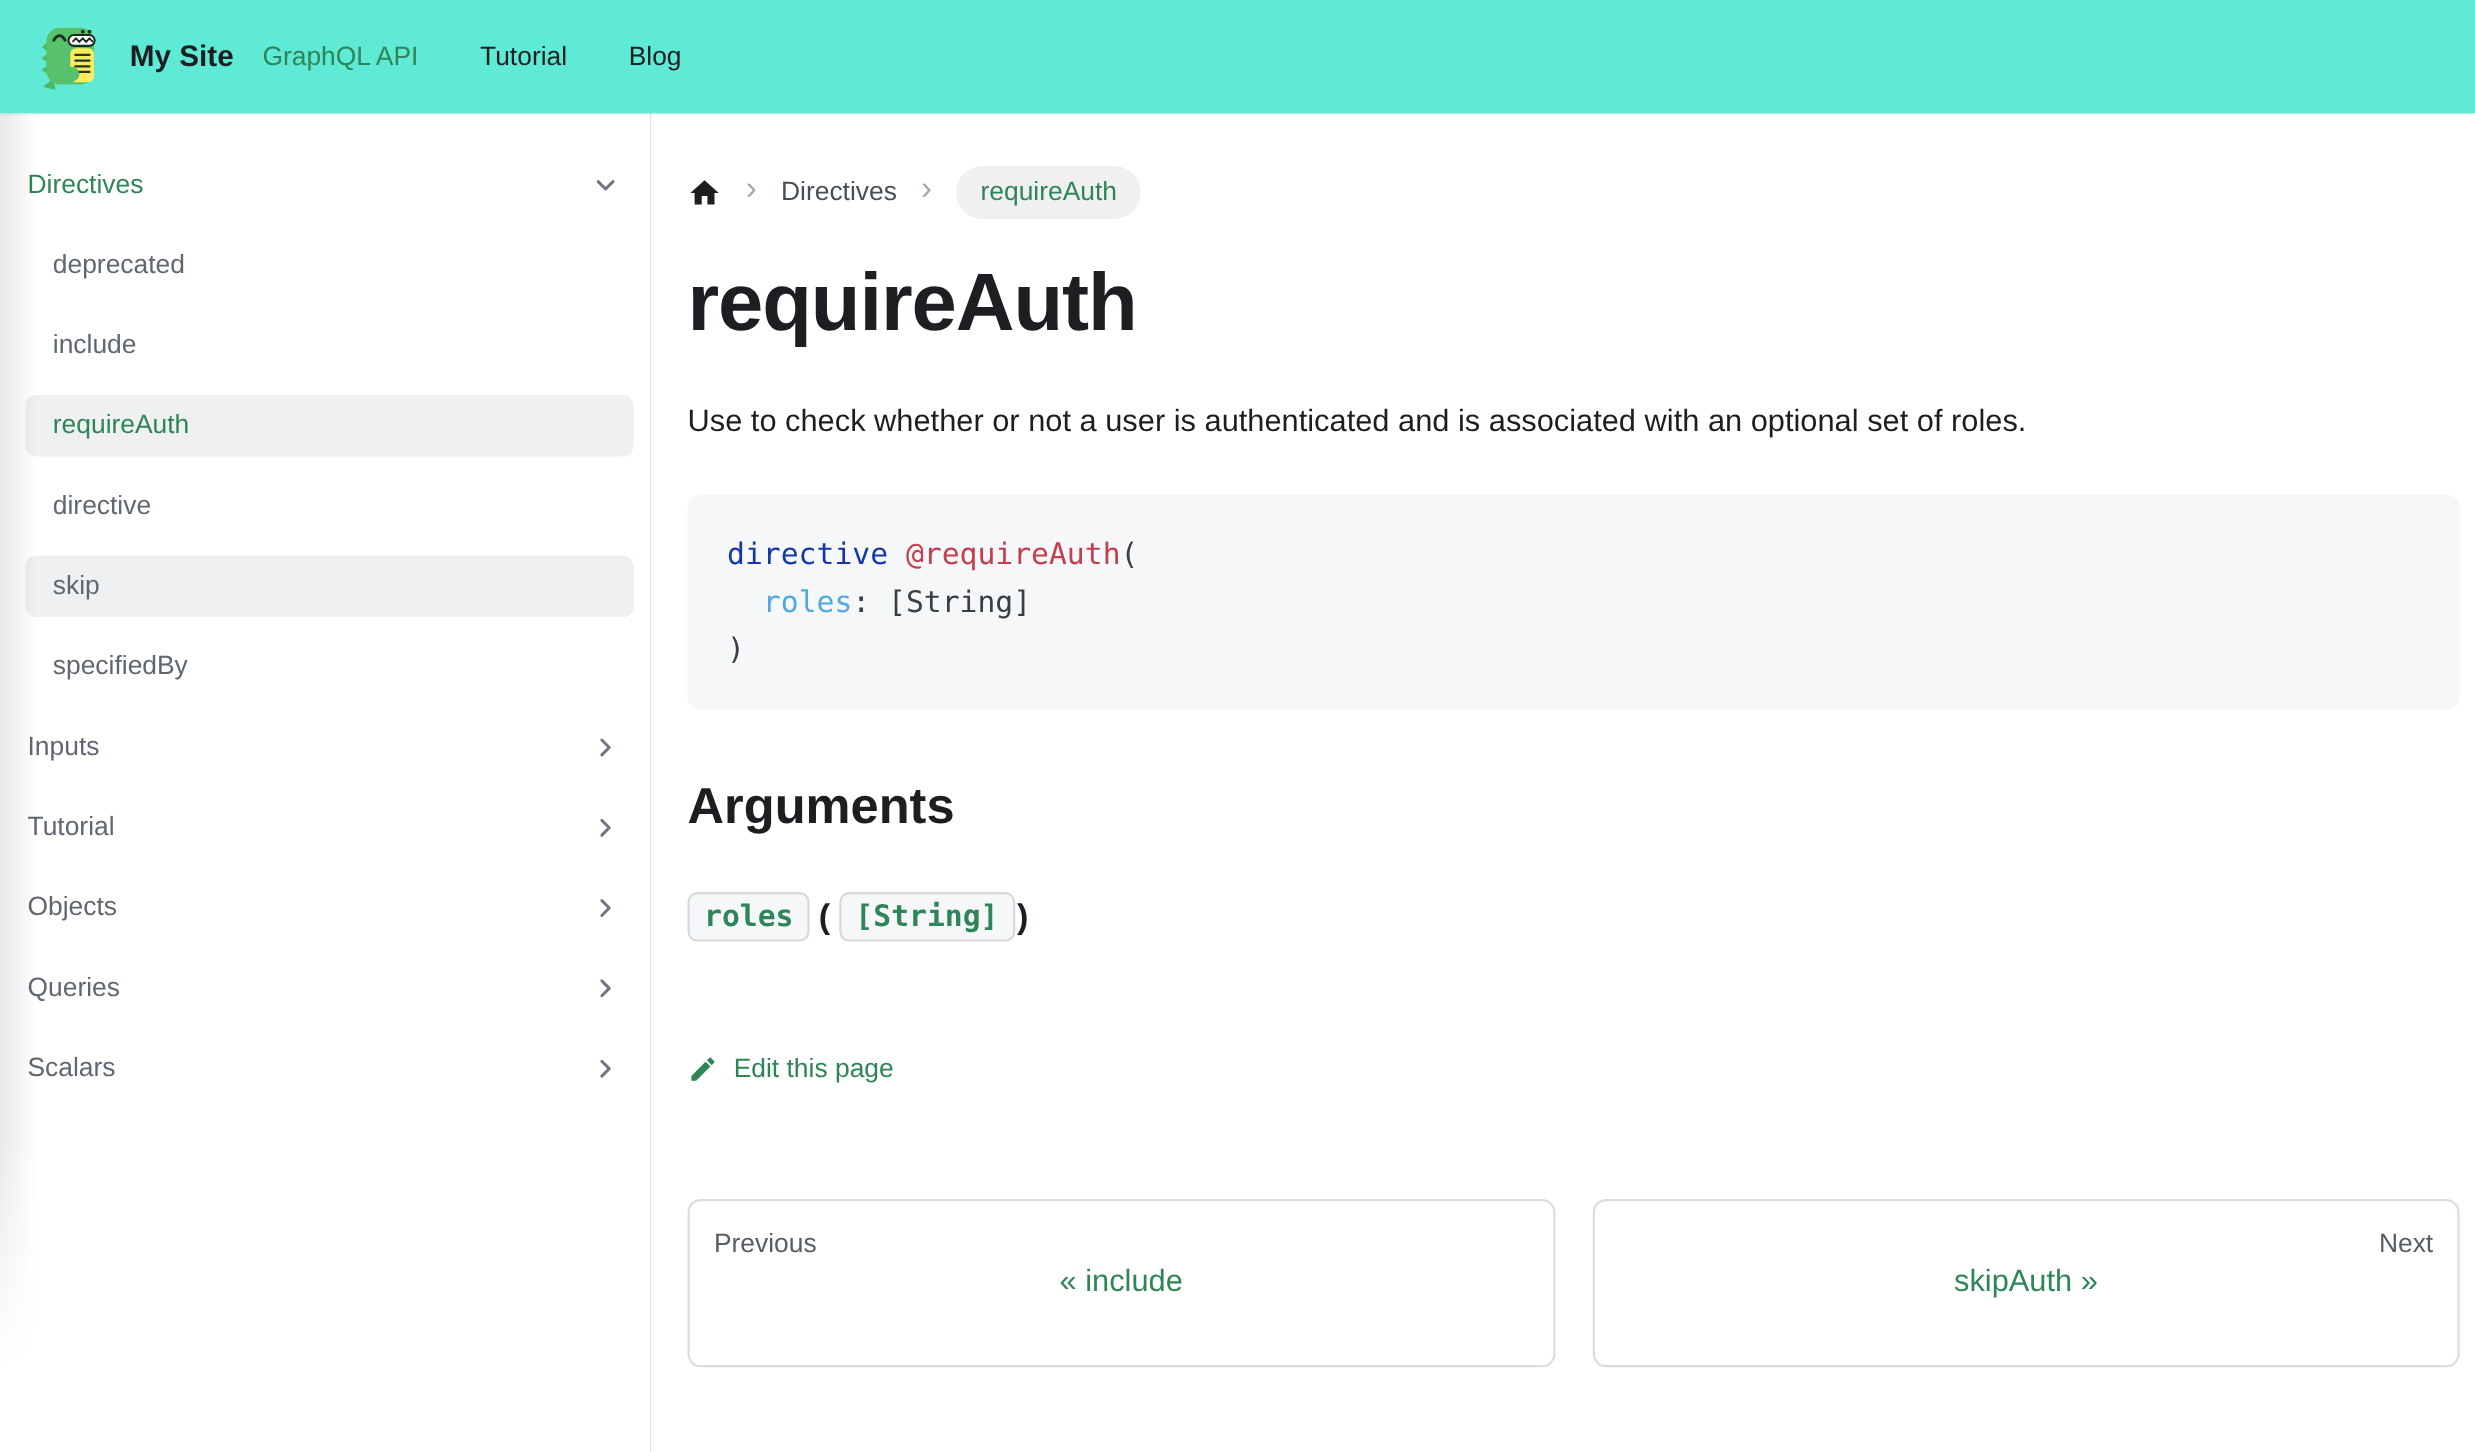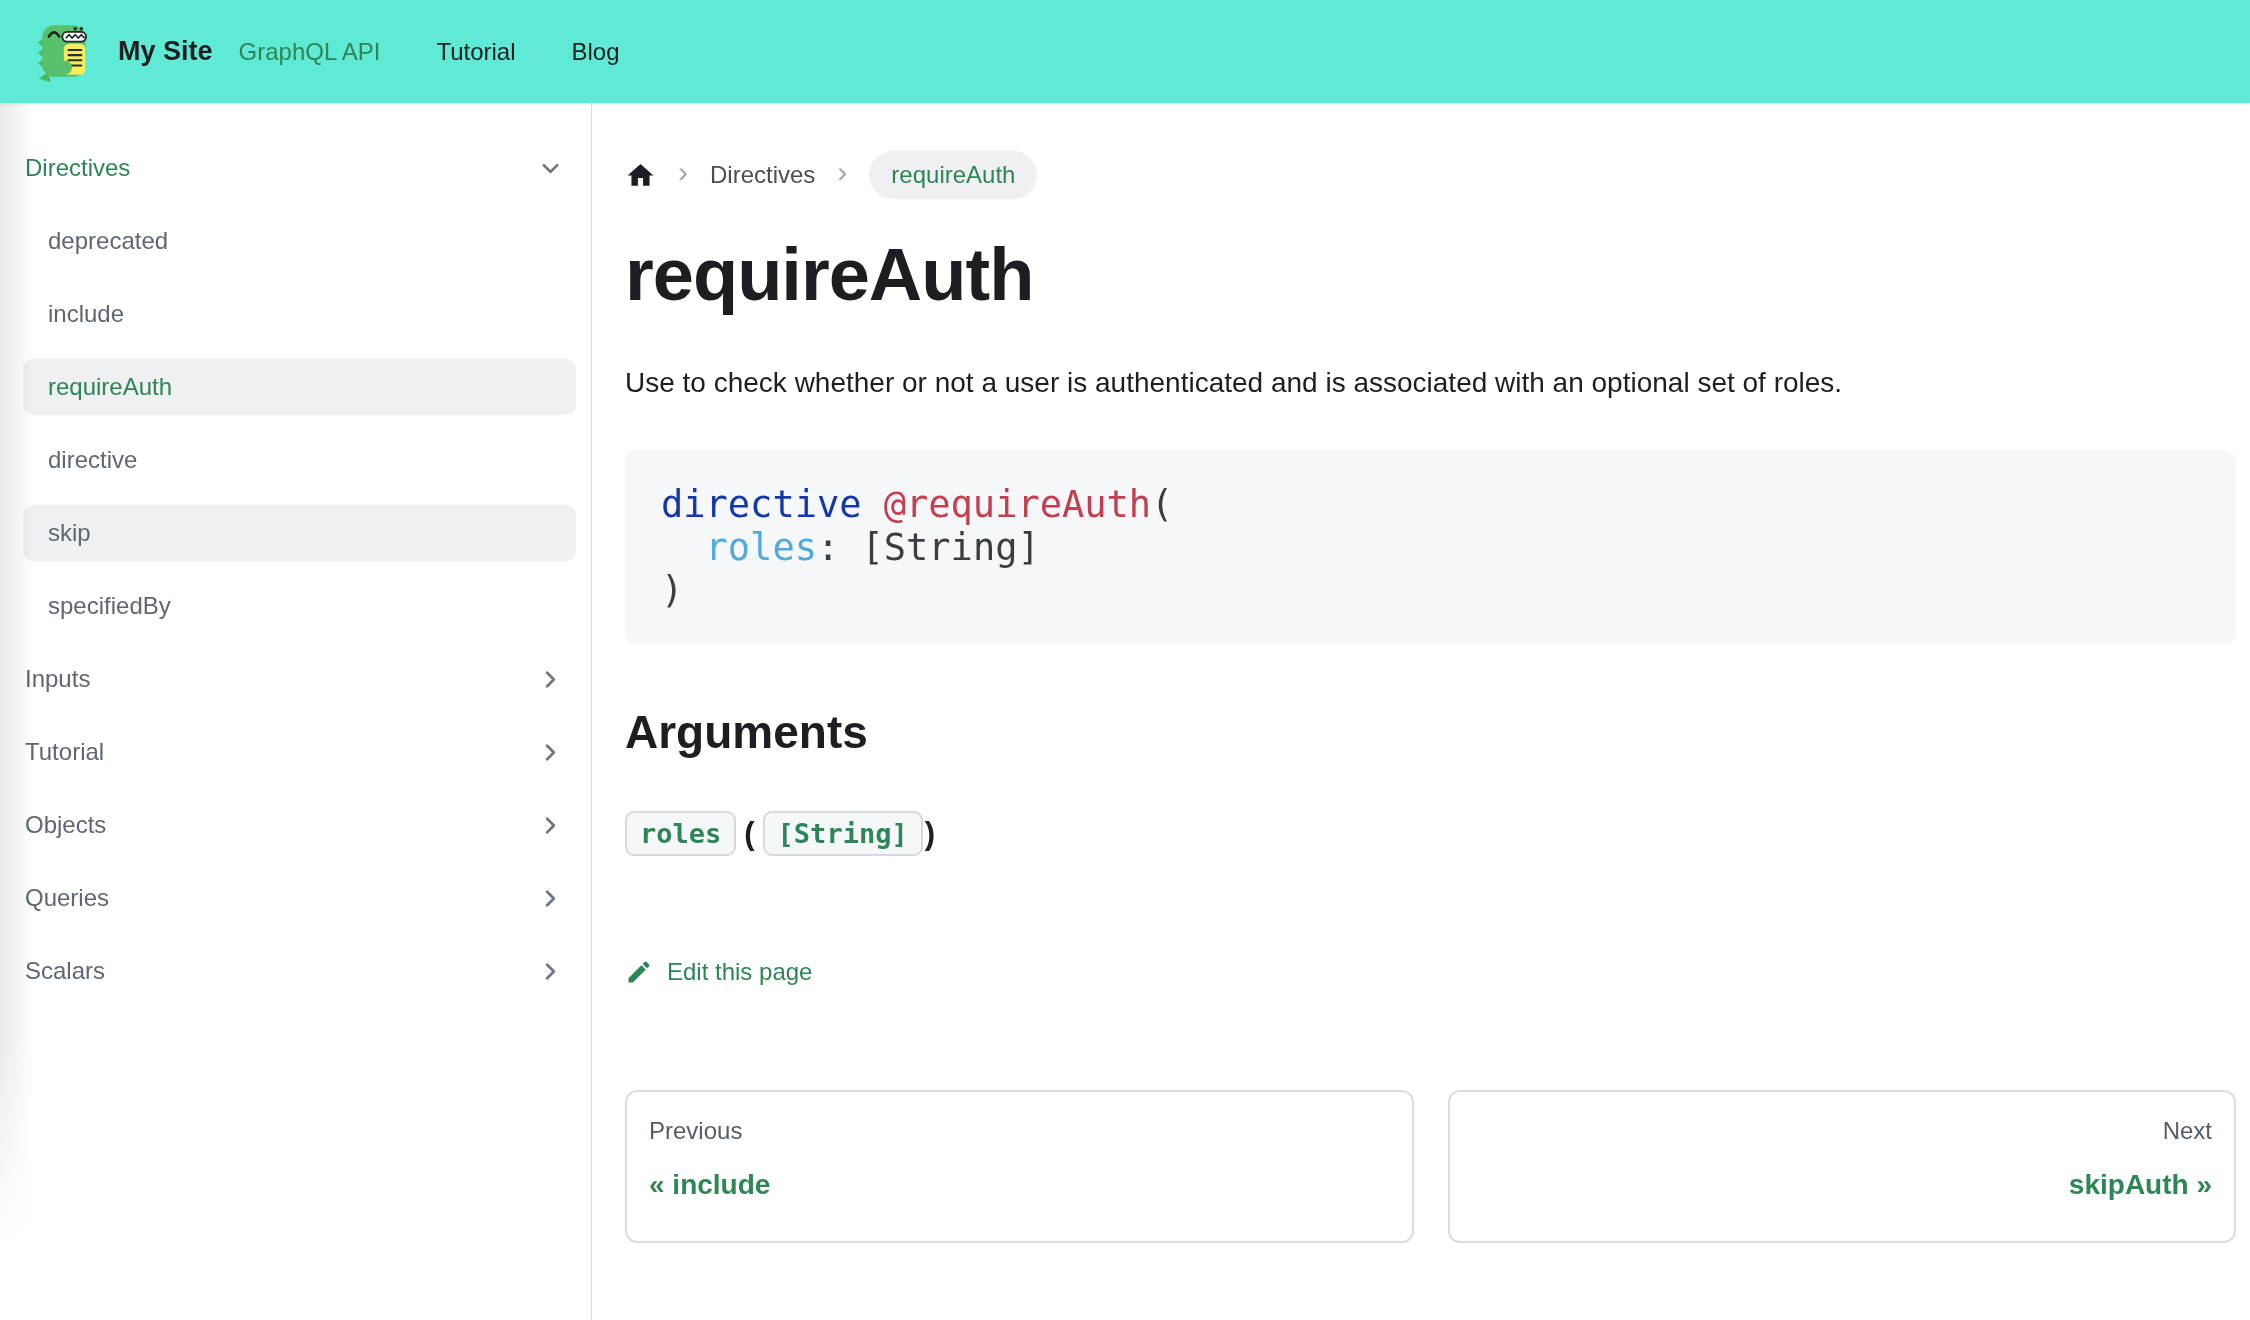--- a/index.html
+++ b/index.html
@@ -50,21 +50,21 @@
   .crumb-link{font-size:24px;color:#474e55;cursor:pointer;}
   .crumb-pill{font-size:24px;color:var(--c-accent);background:#f0f0f2;
     border-radius:999px;padding:10px 22px;}
 
   h1.doc-title{margin-top:32px;font-size:74px;font-weight:800;letter-spacing:-1px;line-height:1.15;}
   p.doc-desc{margin-top:44px;font-size:28px;line-height:1.55;}
 
   .codeblock{margin-top:46px;background:var(--c-codeBg);border-radius:12px;
     padding:33px 36px;}
   .codeblock pre{font-family:"DejaVu Sans Mono","Liberation Mono",monospace;
-    font-size:37px;line-height:43px;white-space:pre;}
+    font-size:27px;line-height:43px;white-space:pre;}
   .tok-kw{color:var(--c-kw);}
   .tok-dir{color:var(--c-dir);}
   .tok-attr{color:var(--c-attr);}
   .tok-plain{color:var(--c-plain);}
 
   h2.args-title{margin-top:60px;font-size:46px;font-weight:800;}
   .args-row{margin-top:52px;display:flex;align-items:center;}
   .chip{font-family:"DejaVu Sans Mono","Liberation Mono",monospace;font-size:27px;
     font-weight:700;color:#2f855a;background:var(--c-codeBg);
     border:2px solid #d6d9dd;border-radius:9px;padding:5px 13px;}
@@ -74,21 +74,21 @@
   .edit-row{margin-top:102px;display:flex;align-items:center;gap:14px;
     color:var(--c-accent);cursor:pointer;width:fit-content;}
   .edit-row .pencil{width:28px;height:28px;}
   .edit-label{font-size:24px;}
 
   .pagination{margin-top:104px;display:flex;gap:34px;margin-right:0;}
   .pag-card{flex:1;border:2px solid var(--c-border);border-radius:12px;
     padding:25px 22px;min-height:153px;cursor:pointer;}
   .pag-card.next{text-align:right;}
   .pag-sub{font-size:24px;color:#565d64;}
-  .pag-link{margin-top:24px;font-size:28px;font-weight:700;color:var(--c-accent);}
+  .pag-link{margin-top:4px;font-size:28px;font-weight:400;color:var(--c-accent);text-align:center;}
 </style>
 </head>
 <body>
 
 <header class="navbar">
   <div class="brand">
     <svg class="logo" viewBox="0 0 64 64" aria-hidden="true">
       <path d="M7 19 l-5 4 5 4z M7 29 l-5 4 5 4z M7 39 l-5 4 5 4z" fill="#4cb85e"></path>
       <path d="M12 51 l-9 7 11 3z" fill="#4cb85e"></path>
       <rect x="6" y="6" width="42" height="50" rx="12" fill="#57c16c"></rect>

